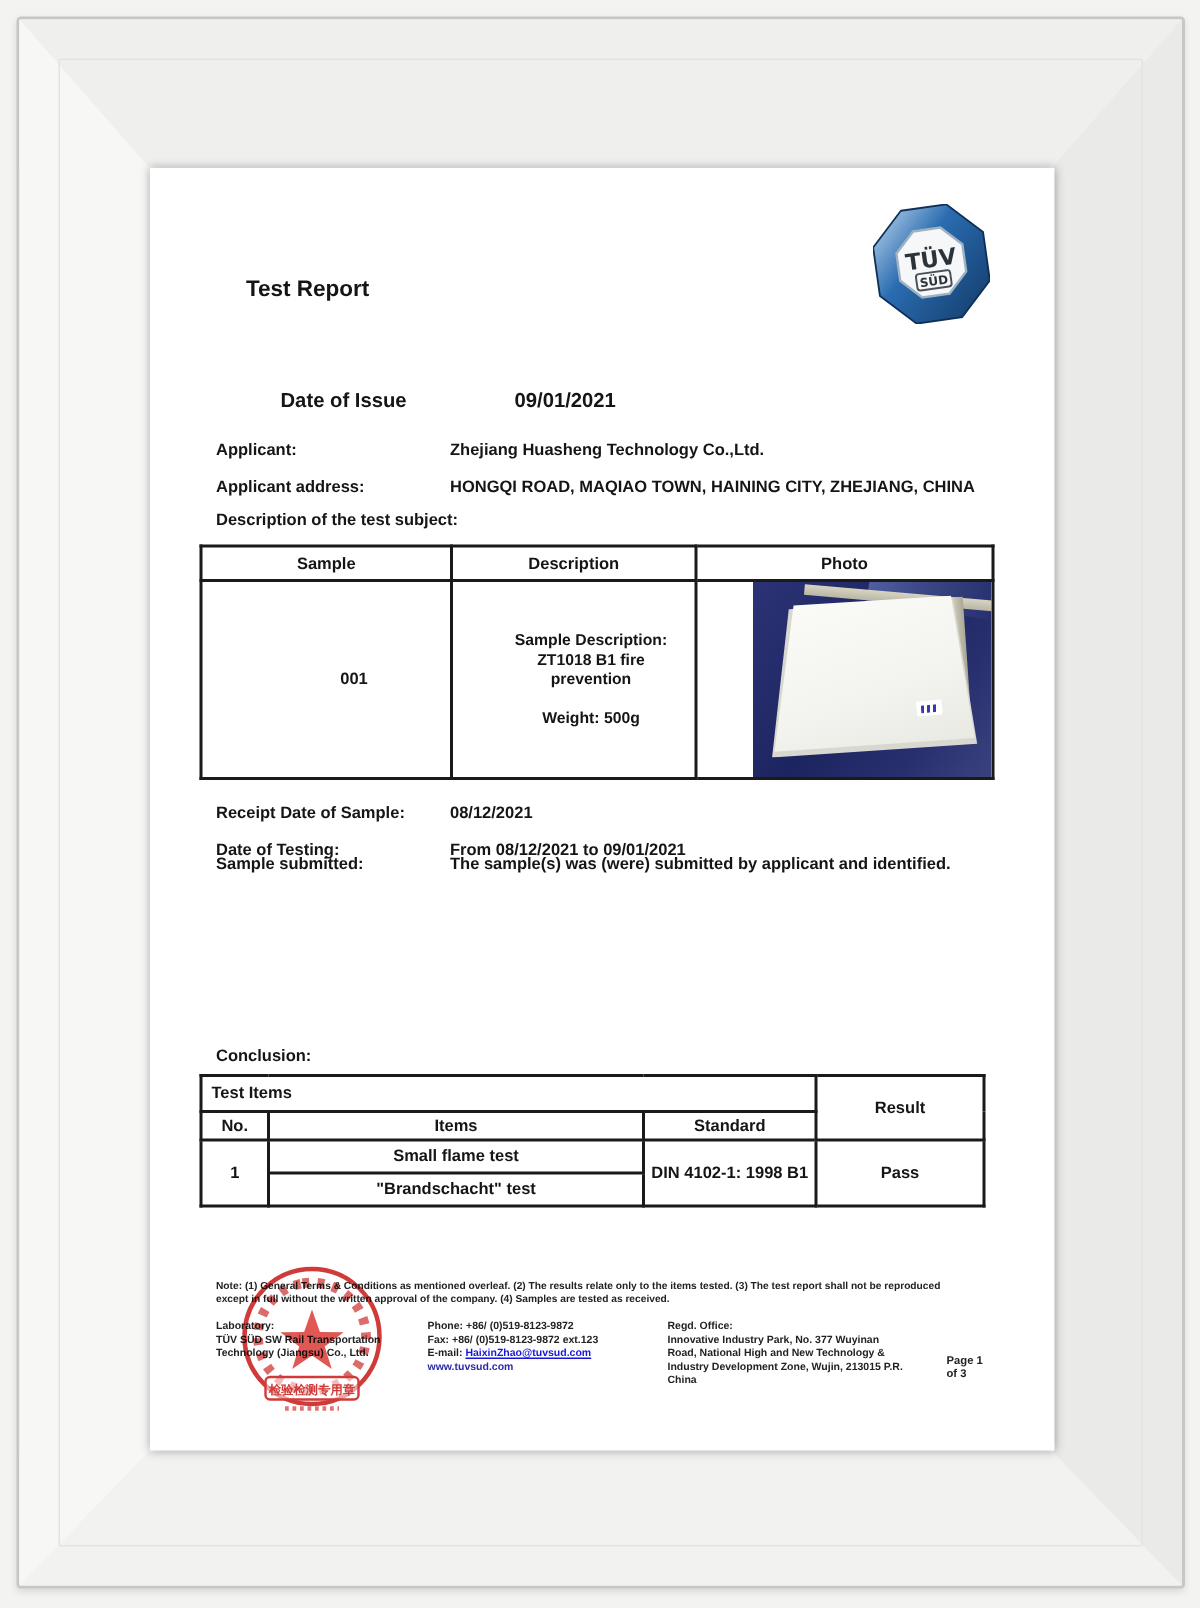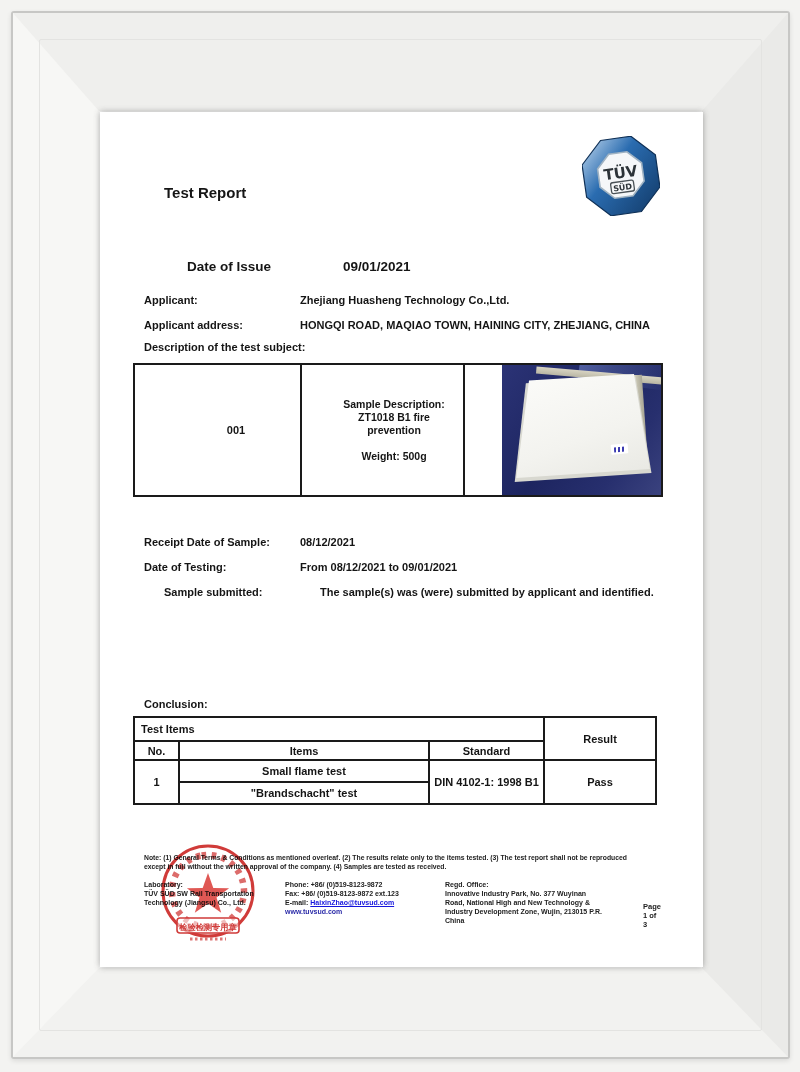--- a/index.html
+++ b/index.html
@@ -76,21 +76,21 @@
   .conclusion-table .r4 td{height:20px;}
   
   .footnote{left:44px;top:741px;width:516px;font-size:6.8px;line-height:9px;
             font-weight:bold;color:#222;}
   .footer{left:44px;top:768px;width:516px;font-size:7px;line-height:9px;
           font-weight:bold;color:#222;}
   .fcol{position:absolute;top:0;}
   .fcol1{left:0;width:138px;}
   .fcol2{left:141px;width:158px;}
   .fcol3{left:301px;width:168px;}
-  .fpage{left:471px;top:22px;font-size:7.5px;padding-left:28px;}
+  .fpage{left:459px;top:22px;font-size:7.5px;padding-left:28px;}
   .blue-link{color:#1515dd;text-decoration:underline;cursor:pointer;}
   .blue-text{color:#2a2aa8;text-decoration:none;cursor:pointer;}
   .stamp{left:56px;top:727px;z-index:5;mix-blend-mode:multiply;opacity:0.92;}
   .logo{left:482px;top:24px;}
 </style>
 </head>
 <body>
 
 <div>
   <div class="frame-outer">
@@ -133,20 +133,25 @@
 
       <div class="abs heading" style="top:229px;">Description of the test subject:</div>
 
       <table class="abs sample-table">
         <colgroup>
             <col style="width:167px">
             <col style="width:163px">
             <col style="width:198px">
           </colgroup>
         <tbody>
+            <tr class="hdr">
+          <td>Sample</td>
+          <td>Description</td>
+          <td>Photo</td>
+        </tr>
         <tr class="body">
           <td>001</td>
           <td class="desc-cell">
             <div>Sample Description: ZT1018 B1 fire prevention</div>
             <div class="desc-gap"></div>
             <div>Weight: 500g</div>
           </td>
           <td class="photo-cell">
             <div class="photo">
               <div class="streak"></div>
@@ -164,21 +169,21 @@
         </table>
 
       <div class="abs frow sm" style="top:424px;">
         <span class="lbl">Receipt Date of Sample:</span>
         <span>08/12/2021</span>
       </div>
       <div class="abs frow sm" style="top:449px;">
         <span class="lbl">Date of Testing:</span>
         <span>From 08/12/2021 to 09/01/2021</span>
       </div>
-      <div class="abs frow sm" style="top:474px;margin-left:20px;">
+      <div class="abs frow sm" style="top:458px;">
         <span class="lbl">Sample submitted:</span>
         <span>The sample(s) was (were) submitted by applicant and identified.</span>
       </div>
 
       <div class="abs heading" style="top:586px;">Conclusion:</div>
 
       <table class="abs conclusion-table">
         <colgroup>
             <col style="width:45px">
             <col style="width:250px">

